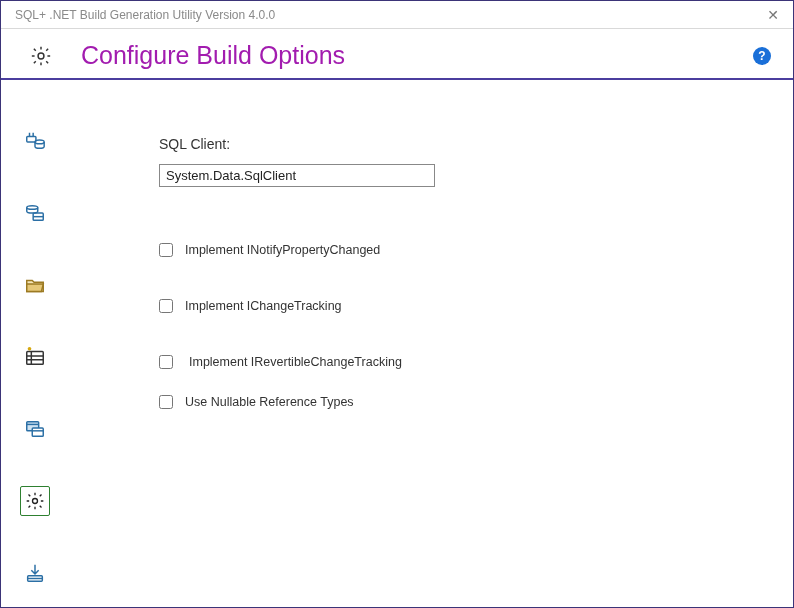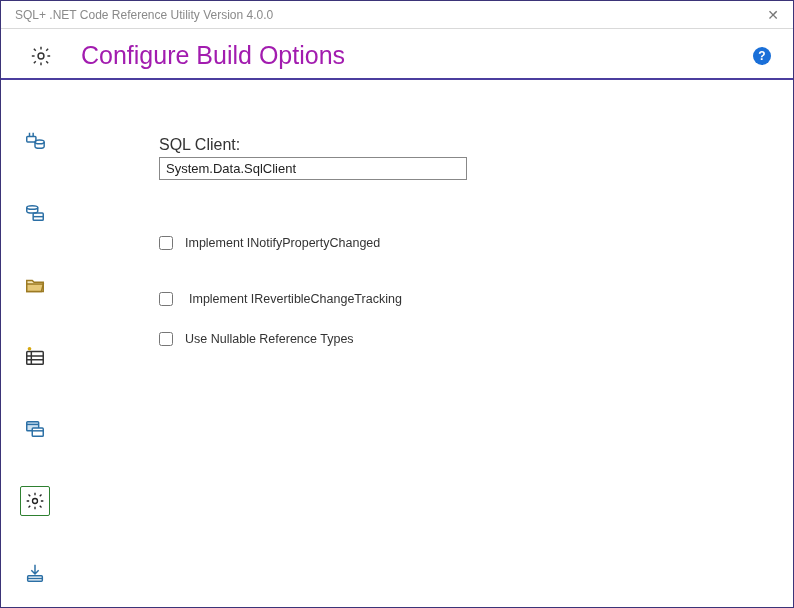--- a/index.html
+++ b/index.html
@@ -86,26 +86,26 @@
   .side-item.selected {
     border: 1px solid #2e8030;
     border-radius: 2px;
     color: #222;
   }
   .content {
     flex: 1;
     padding: 56px 40px 0 90px;
   }
   .field-label {
-    font-size: 16px;
+    font-size: 14px;
     color: #333;
-    margin-bottom: 3px;
+    margin-bottom: 12px;
   }
   .text-input {
-    width: 308px;
+    width: 276px;
     font-size: 13px;
     color: #222;
     padding: 3px 6px;
     border: 1px solid #888;
     outline: none;
     font-family: inherit;
   }
   .checkbox-row {
     display: flex;
     align-items: flex-end;
@@ -121,21 +121,21 @@
   .cb1 { margin-top: 56px; }
   .cb2 { margin-top: 42px; }
   .cb3 { margin-top: 42px; gap: 16px; }
   .cb4 { margin-top: 26px; }
   svg { display:block; }
 </style>
 </head>
 <body>
 
 <div class="titlebar">
-  <span class="titlebar-text">SQL+ .NET Code Reference Utility Version 4.0.0</span>
+  <span class="titlebar-text">SQL+ .NET Build Generation Utility Version 4.0.0</span>
   <span class="titlebar-close">✕</span>
 </div>
 
 <div class="header">
   <span class="header-gear">
     <svg width="22" height="22" viewBox="0 0 24 24" fill="none" stroke="#333" stroke-width="1.6">
       <circle cx="12" cy="12" r="3.2"></circle>
       <path d="M12 2v3M12 19v3M4.2 4.2l2.1 2.1M17.7 17.7l2.1 2.1M2 12h3M19 12h3M4.2 19.8l2.1-2.1M17.7 6.3l2.1-2.1"></path>
     </svg>
   </span>
@@ -199,20 +199,24 @@
   </div>
 
   <div class="content">
     <div class="field-label">SQL Client:</div>
     <input class="text-input" type="text" value="System.Data.SqlClient" style="">
 
     <label class="checkbox-row cb1">
       <input type="checkbox" style="">
       <span>Implement INotifyPropertyChanged</span>
     </label>
+    <label class="checkbox-row cb2">
+      <input type="checkbox" style="">
+      <span>Implement IChangeTracking</span>
+    </label>
     <label class="checkbox-row cb3">
       <input type="checkbox" style="">
       <span>Implement IRevertibleChangeTracking</span>
     </label>
     <label class="checkbox-row cb4">
       <input type="checkbox" style="">
       <span>Use Nullable Reference Types</span>
     </label>
   </div>
 

